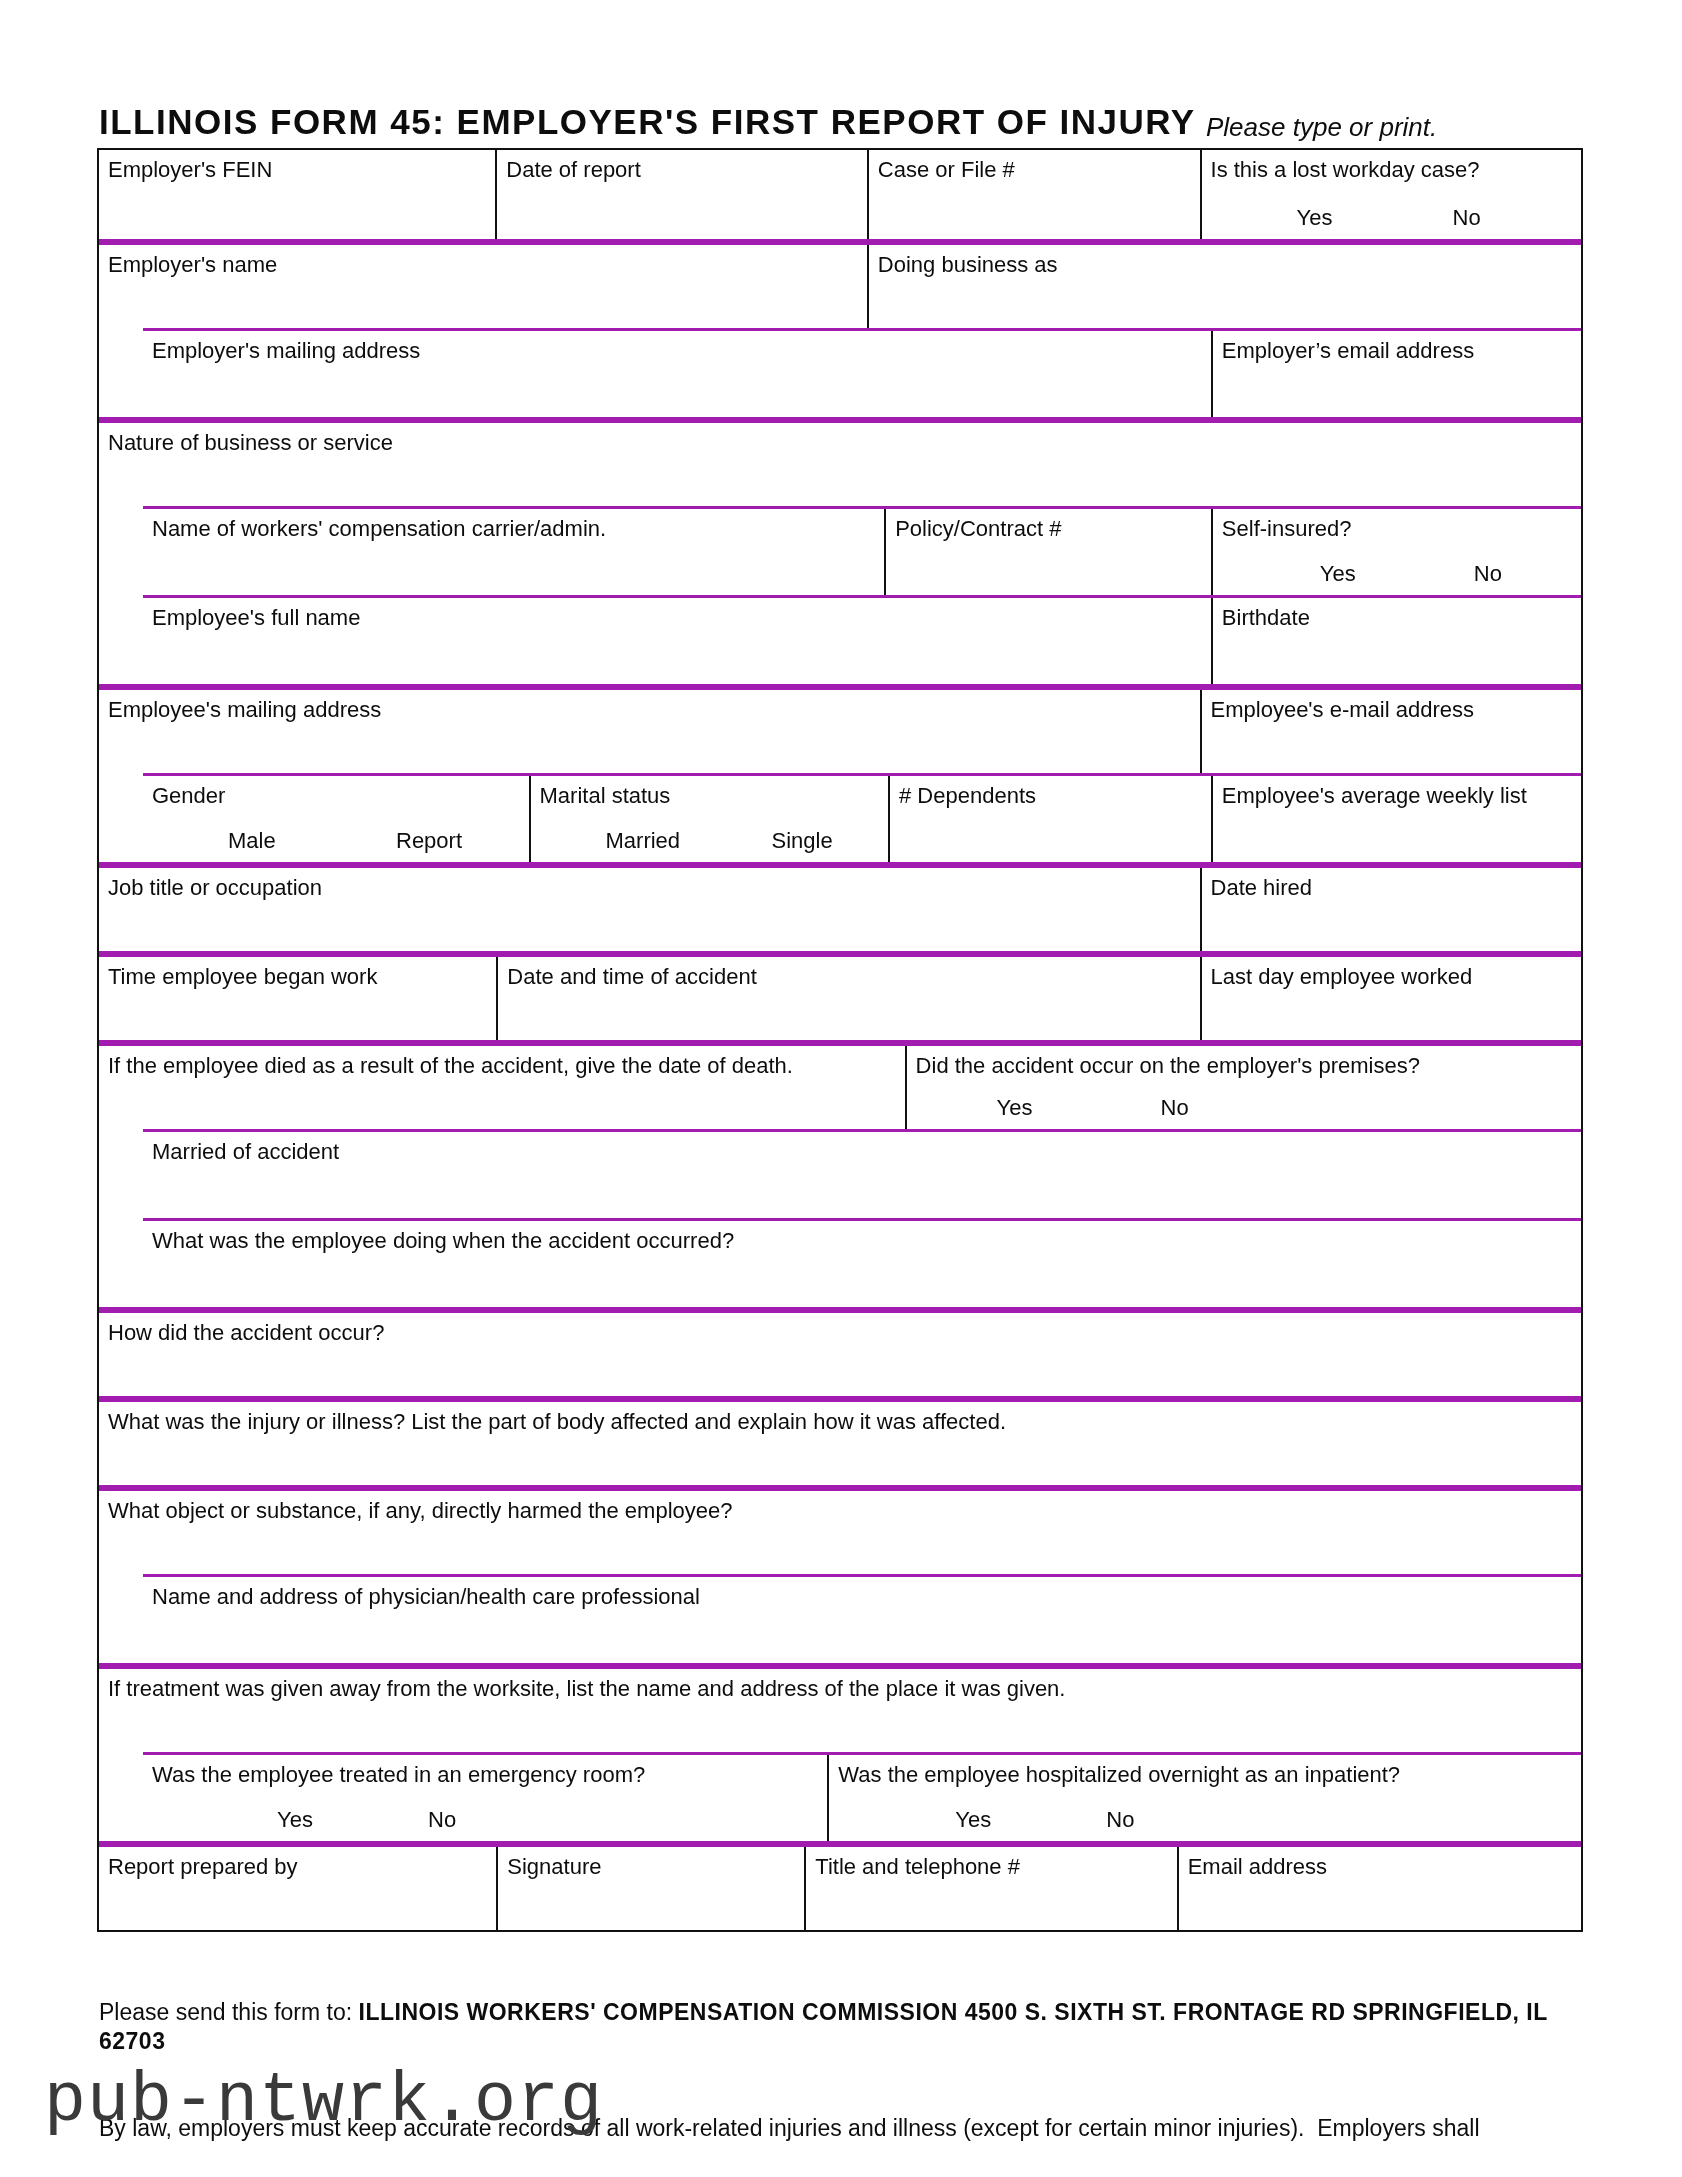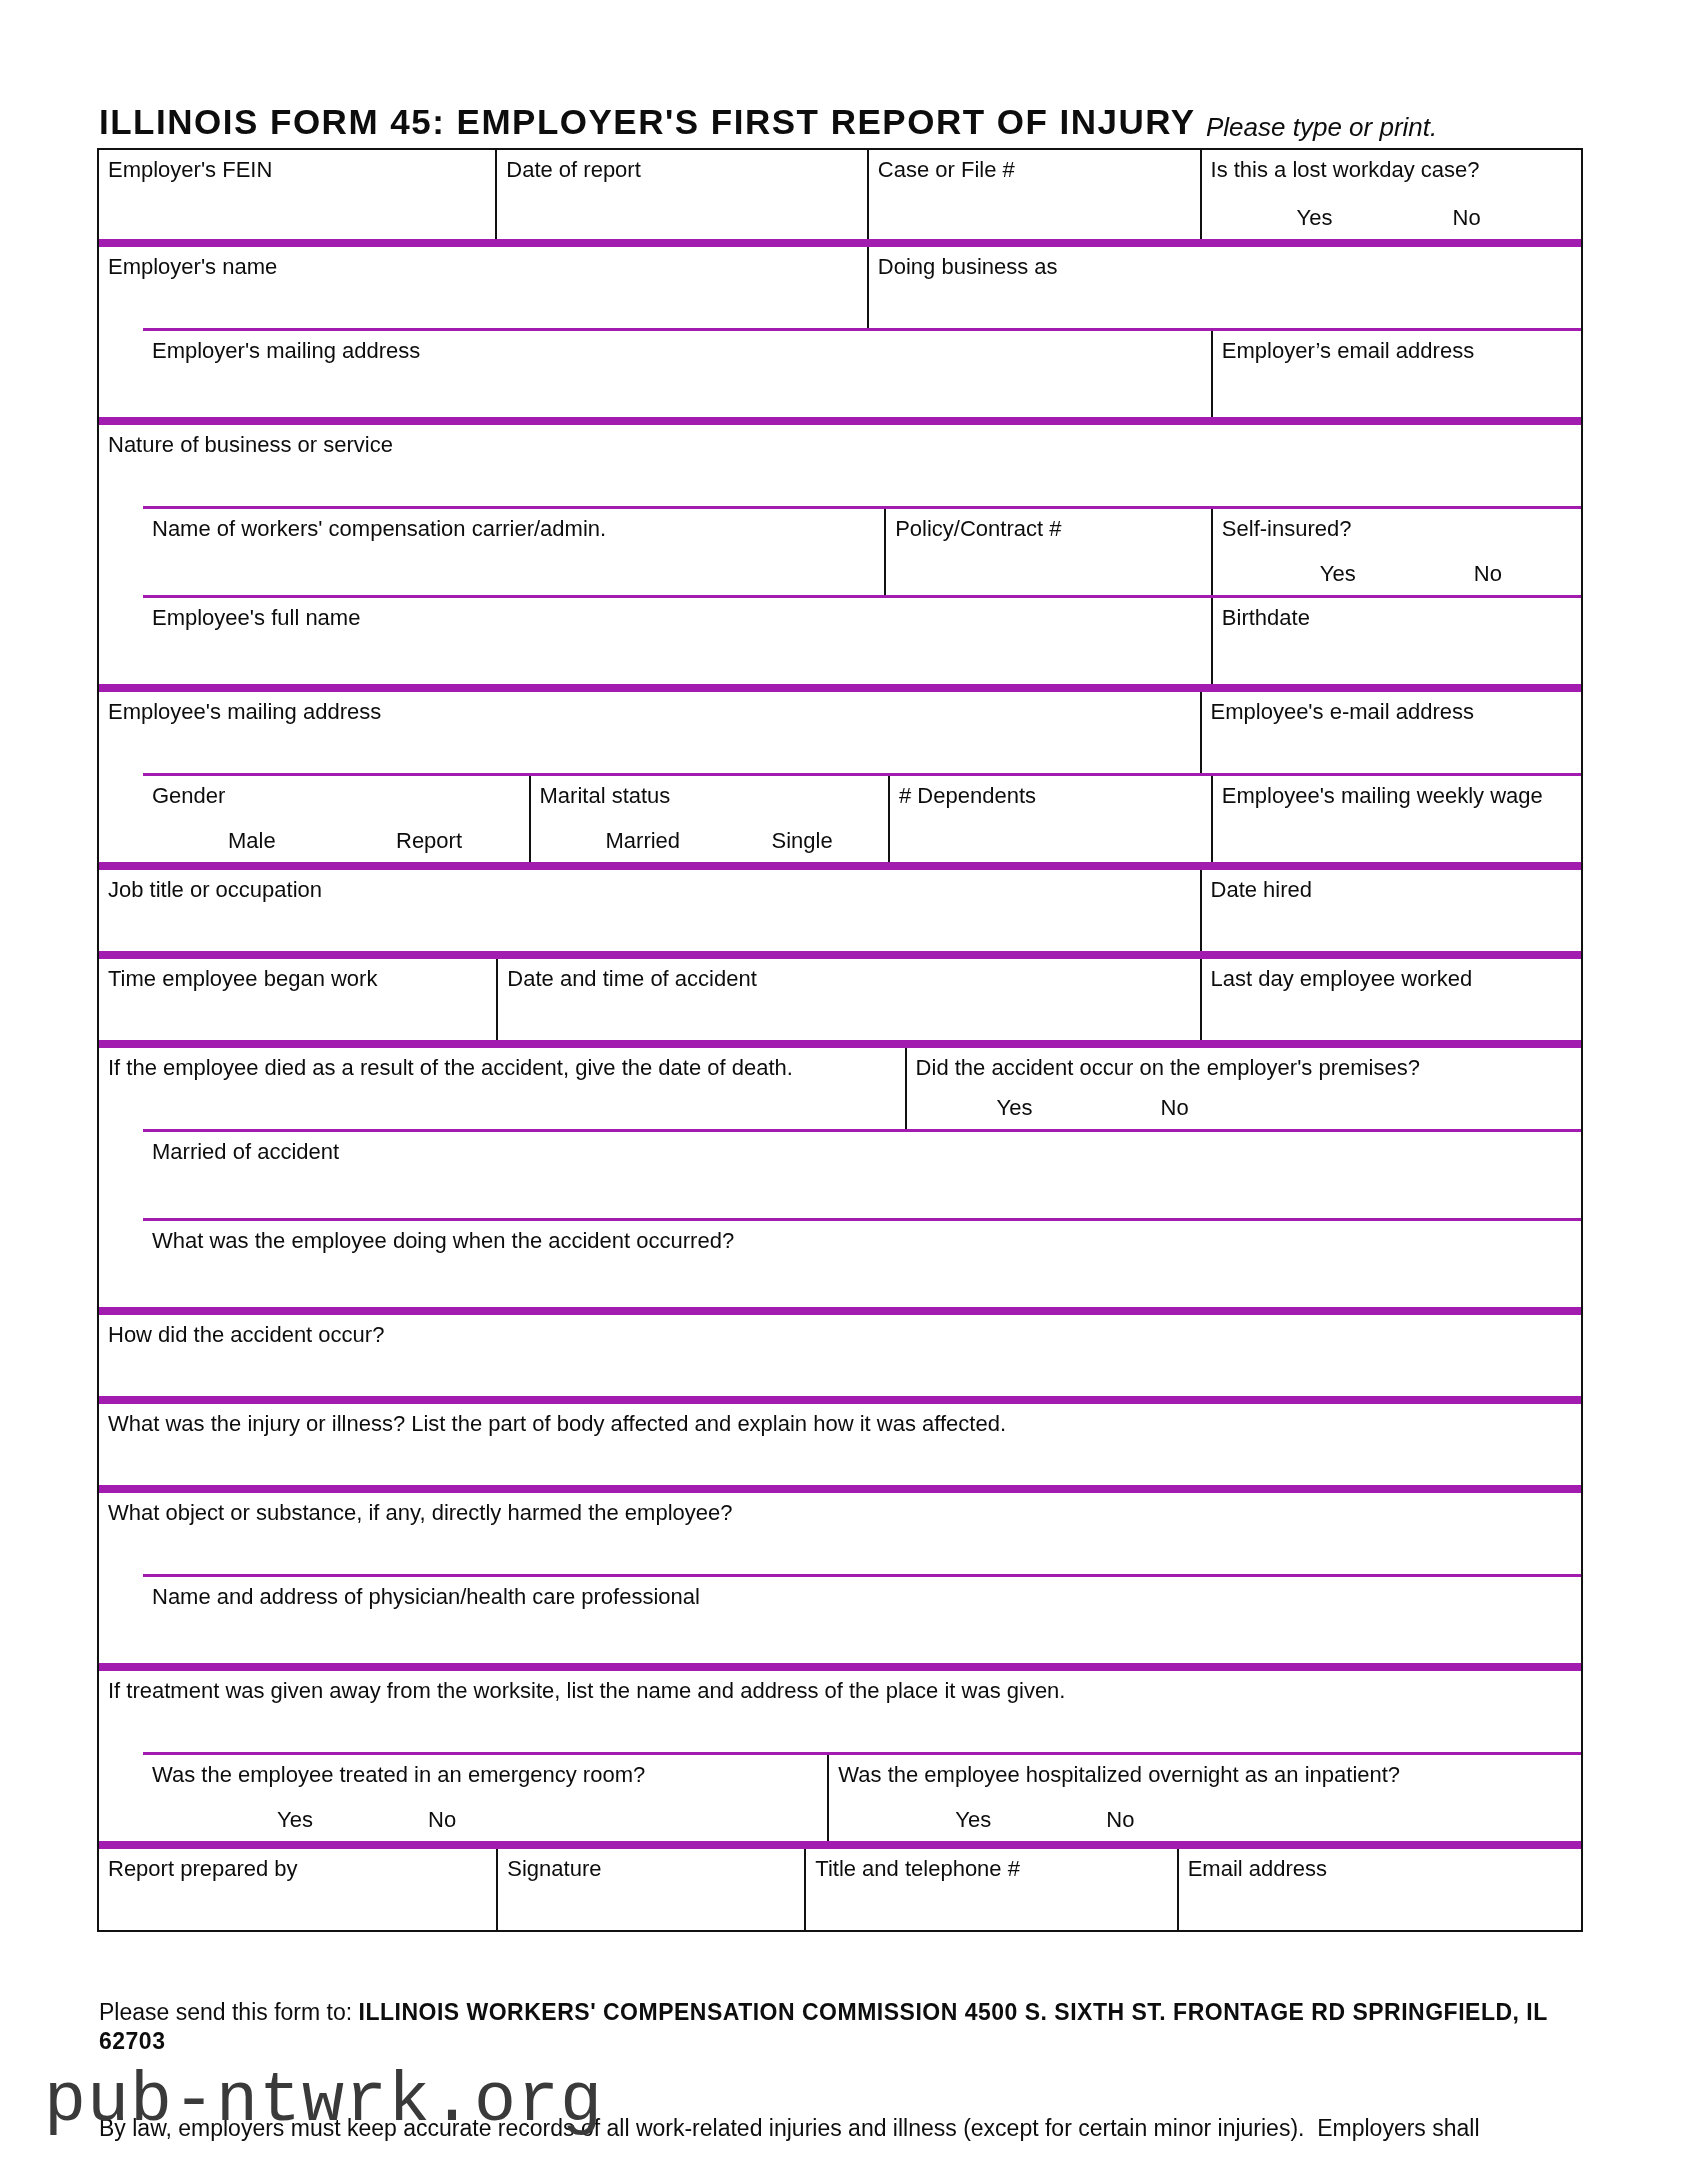--- a/index.html
+++ b/index.html
@@ -32,21 +32,21 @@
     left:97px; top:148px;
     width:1486px;
     border:2px solid #111;
     box-sizing:border-box;
     background:#fff;
   }
   .row{
     display:flex;
     height:89px;
     box-sizing:border-box;
-    border-top:8px solid #a21caf;
+    border-top:6px solid #a21caf;
   }
   .row:first-child{border-top:none;}
   .row.thick{border-top-width:3px;margin-left:44px;}
   .cell{
     position:relative;
     box-sizing:border-box;
     height:100%;
     padding-left:48px;
   }
   .cell + .cell{border-left:2px solid #111;}
@@ -174,21 +174,21 @@
       </div>
       <div class="cell" style="flex:0 0 25.00%">
         <span class="lbl">Marital status</span>
         <span class="opt" style="left:75px">Married</span>
         <span class="opt" style="left:241px">Single</span>
       </div>
       <div class="cell" style="flex:0 0 22.45%">
         <span class="lbl"># Dependents</span>
       </div>
       <div class="cell" style="flex:1 1 auto">
-        <span class="lbl">Employee's mailing weekly wage</span>
+        <span class="lbl">Employee's average weekly list</span>
       </div>
     </div>
 
     <div class="row">
       <div class="cell" style="flex:0 0 74.26%">
         <span class="lbl">Job title or occupation</span>
       </div>
       <div class="cell" style="flex:1 1 auto">
         <span class="lbl">Date hired</span>
       </div>

